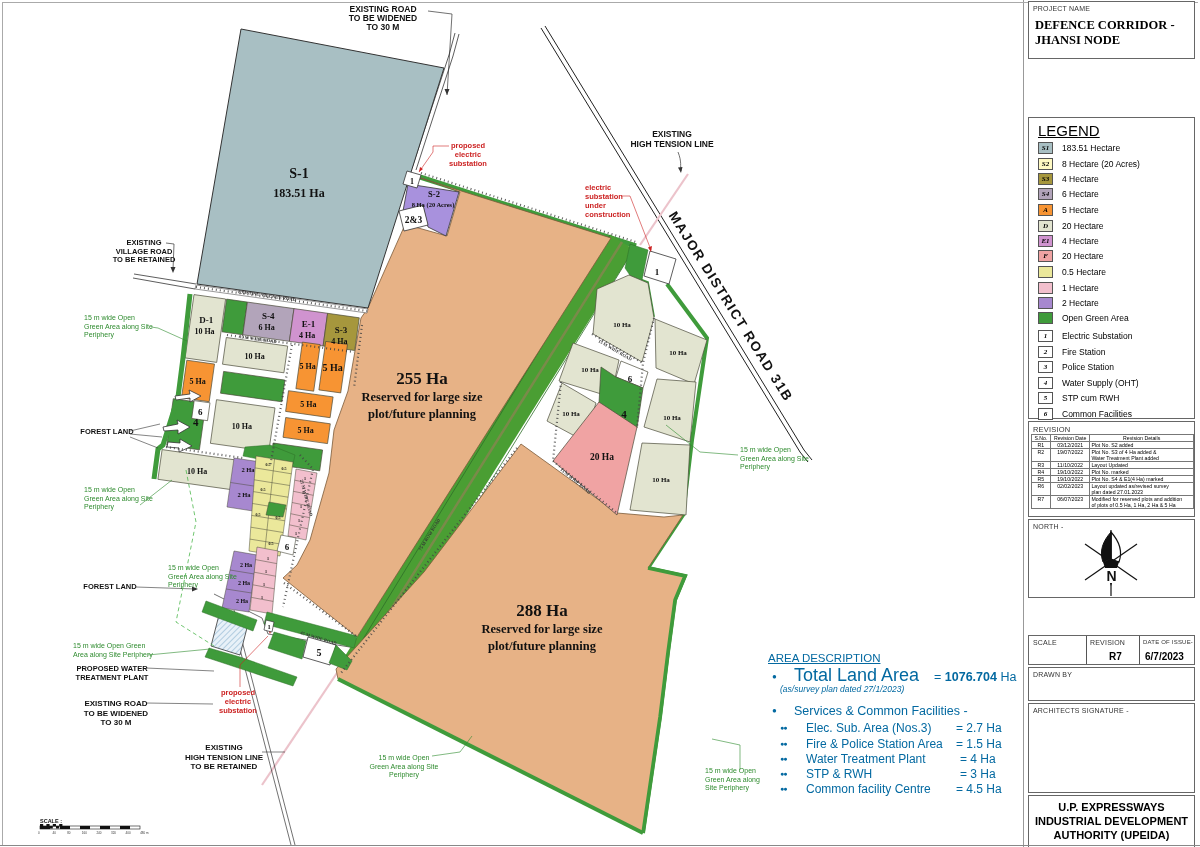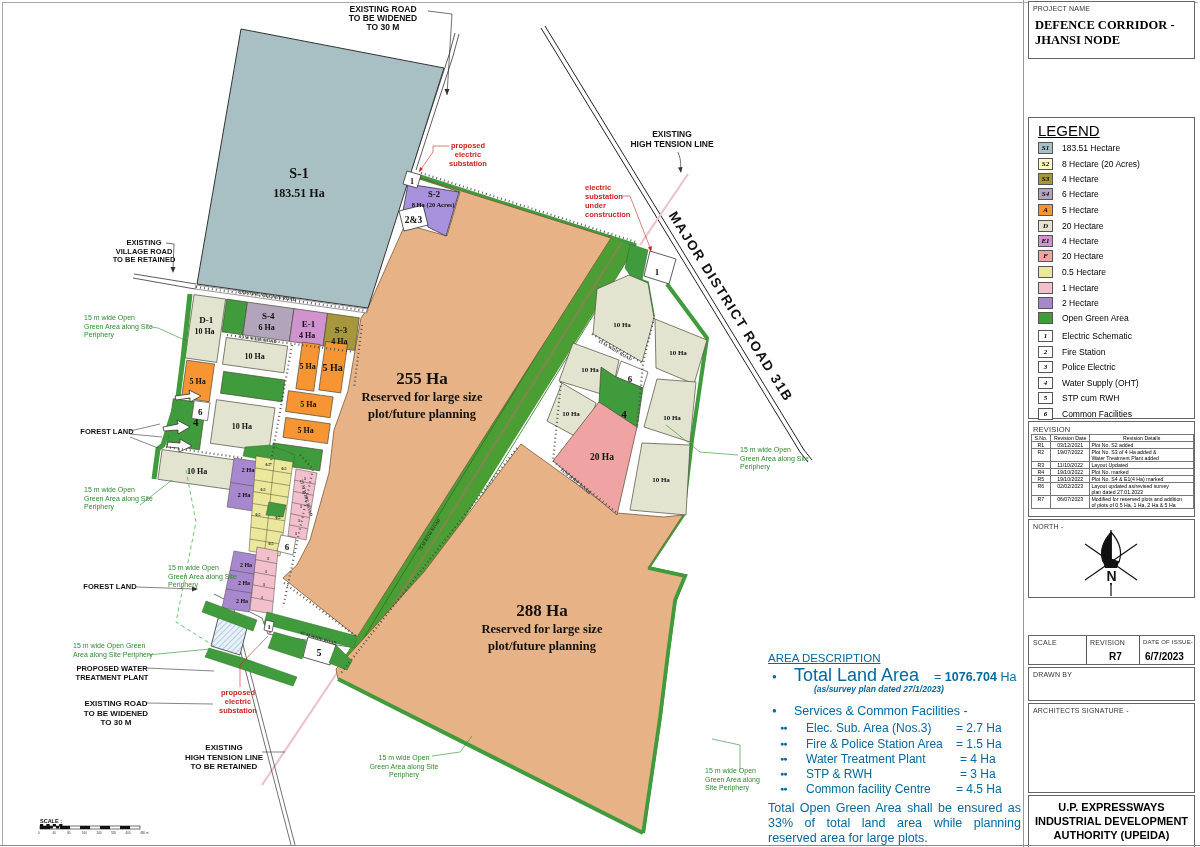--- a/index.html
+++ b/index.html
@@ -403,23 +403,23 @@
 <div class="lrow" style="top:51px"><span class="sw" style="background:#a6973d"><i>S3</i></span><span class="lt">4 Hectare</span></div>
 <div class="lrow" style="top:66px"><span class="sw" style="background:#b2a4ba"><i>S4</i></span><span class="lt">6 Hectare</span></div>
 <div class="lrow" style="top:82px"><span class="sw" style="background:#f79433"><i>A</i></span><span class="lt">5 Hectare</span></div>
 <div class="lrow" style="top:98px"><span class="sw" style="background:#e2e4d0"><i>D</i></span><span class="lt">20 Hectare</span></div>
 <div class="lrow" style="top:113px"><span class="sw" style="background:#d093cf"><i>E1</i></span><span class="lt">4 Hectare</span></div>
 <div class="lrow" style="top:128px"><span class="sw" style="background:#f0a3a3"><i>F</i></span><span class="lt">20 Hectare</span></div>
 <div class="lrow" style="top:144px"><span class="sw" style="background:#ebe89b"></span><span class="lt">0.5 Hectare</span></div>
 <div class="lrow" style="top:160px"><span class="sw" style="background:#f2bfcd"></span><span class="lt">1 Hectare</span></div>
 <div class="lrow" style="top:175px"><span class="sw" style="background:#a788cf"></span><span class="lt">2 Hectare</span></div>
 <div class="lrow" style="top:190px"><span class="sw" style="background:#3f9b3b"></span><span class="lt">Open Green Area</span></div>
-<div class="lrow" style="top:208px"><span class="swn"><i>1</i></span><span class="lt">Electric Schematic</span></div>
+<div class="lrow" style="top:208px"><span class="swn"><i>1</i></span><span class="lt">Electric Substation</span></div>
 <div class="lrow" style="top:224px"><span class="swn"><i>2</i></span><span class="lt">Fire Station</span></div>
-<div class="lrow" style="top:239px"><span class="swn"><i>3</i></span><span class="lt">Police Electric</span></div>
+<div class="lrow" style="top:239px"><span class="swn"><i>3</i></span><span class="lt">Police Station</span></div>
 <div class="lrow" style="top:255px"><span class="swn"><i>4</i></span><span class="lt">Water Supply (OHT)</span></div>
 <div class="lrow" style="top:270px"><span class="swn"><i>5</i></span><span class="lt">STP cum RWH</span></div>
 <div class="lrow" style="top:286px"><span class="swn"><i>6</i></span><span class="lt">Common Facilities</span></div>
 </div>
 
 <div class="box" style="top:421px;height:96px">
   <div class="cap" style="font-size:7.5px">REVISION</div>
   <table id="revtab">
    <tbody>
             <tr>
@@ -501,23 +501,22 @@
 </div>
 
 <div class="box" style="top:795px;height:62px">
   <div class="auth">U.P. EXPRESSWAYS<br>INDUSTRIAL DEVELOPMENT<br>AUTHORITY (UPEIDA)</div>
 </div>
 </div>
 
 <div id="areadesc">
  <div style="text-decoration:underline;font-size:11.5px;margin-bottom:4px">AREA DESCRIPTION</div>
  <div class="adrow"><span class="bul">●</span><span style="font-size:18px;display:inline-block;width:140px">Total Land Area</span><span style="font-size:12.5px">= <b>1076.704</b> Ha</span></div>
- <div style="margin-left:46px;font-size:8.5px;font-style:italic;font-weight:bold;line-height:10px">(as/survey plan dated 27/1/2023)</div>
+ <div style="margin-left:12px;font-size:8.5px;font-style:italic;font-weight:normal;line-height:10px">(as/survey plan dated 27/1/2023)</div>
  <div class="adrow" style="margin-top:9px;margin-bottom:2px"><span class="bul">●</span><span style="font-size:12.5px">Services &amp; Common Facilities -</span></div>
  <div class="adrow"><span class="bul2">●●</span><span class="adl2">Elec. Sub. Area (Nos.3)</span><span class="adv2">= 2.7 Ha</span></div>
  <div class="adrow"><span class="bul2">●●</span><span class="adl2">Fire &amp; Police Station Area</span><span class="adv2">= 1.5 Ha</span></div>
  <div class="adrow"><span class="bul2">●●</span><span class="adl2">Water Treatment Plant</span><span class="adv2" style="padding-left:4px">= 4 Ha</span></div>
  <div class="adrow"><span class="bul2">●●</span><span class="adl2">STP &amp; RWH</span><span class="adv2" style="padding-left:4px">= 3 Ha</span></div>
  <div class="adrow"><span class="bul2">●●</span><span class="adl2">Common facility Centre</span><span class="adv2">= 4.5 Ha</span></div>
- <div style="margin-top:5px;font-size:12.5px;text-align:justify;line-height:14.6px">Total Open Green Area shall be ensured as 33% of total land area while planning reserved area for large plots.</div>
 </div>
 
 </div>
 
 </body></html>

